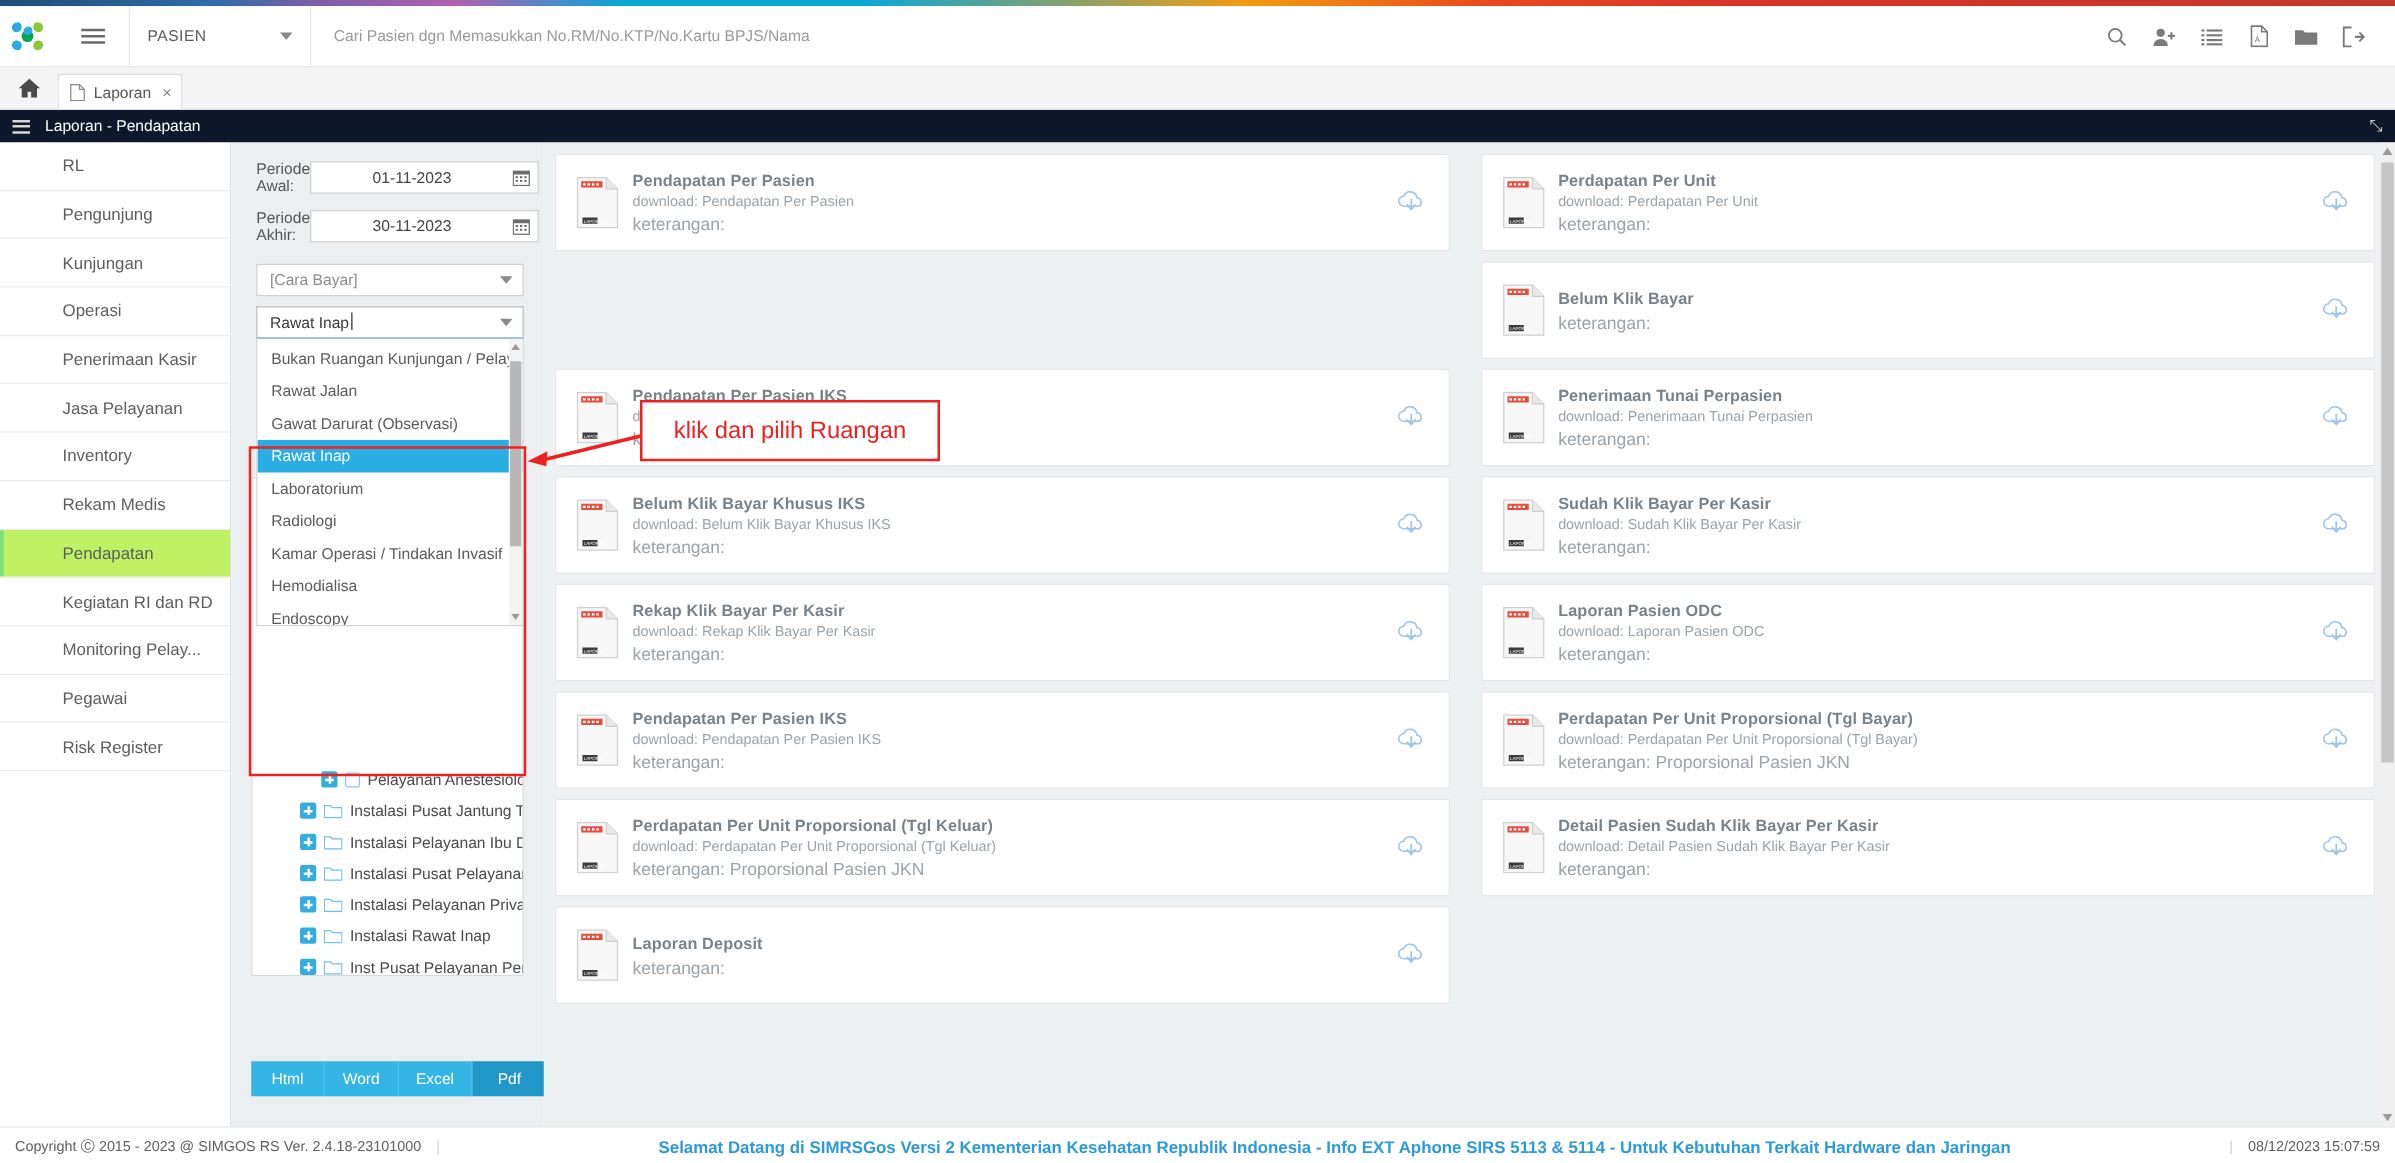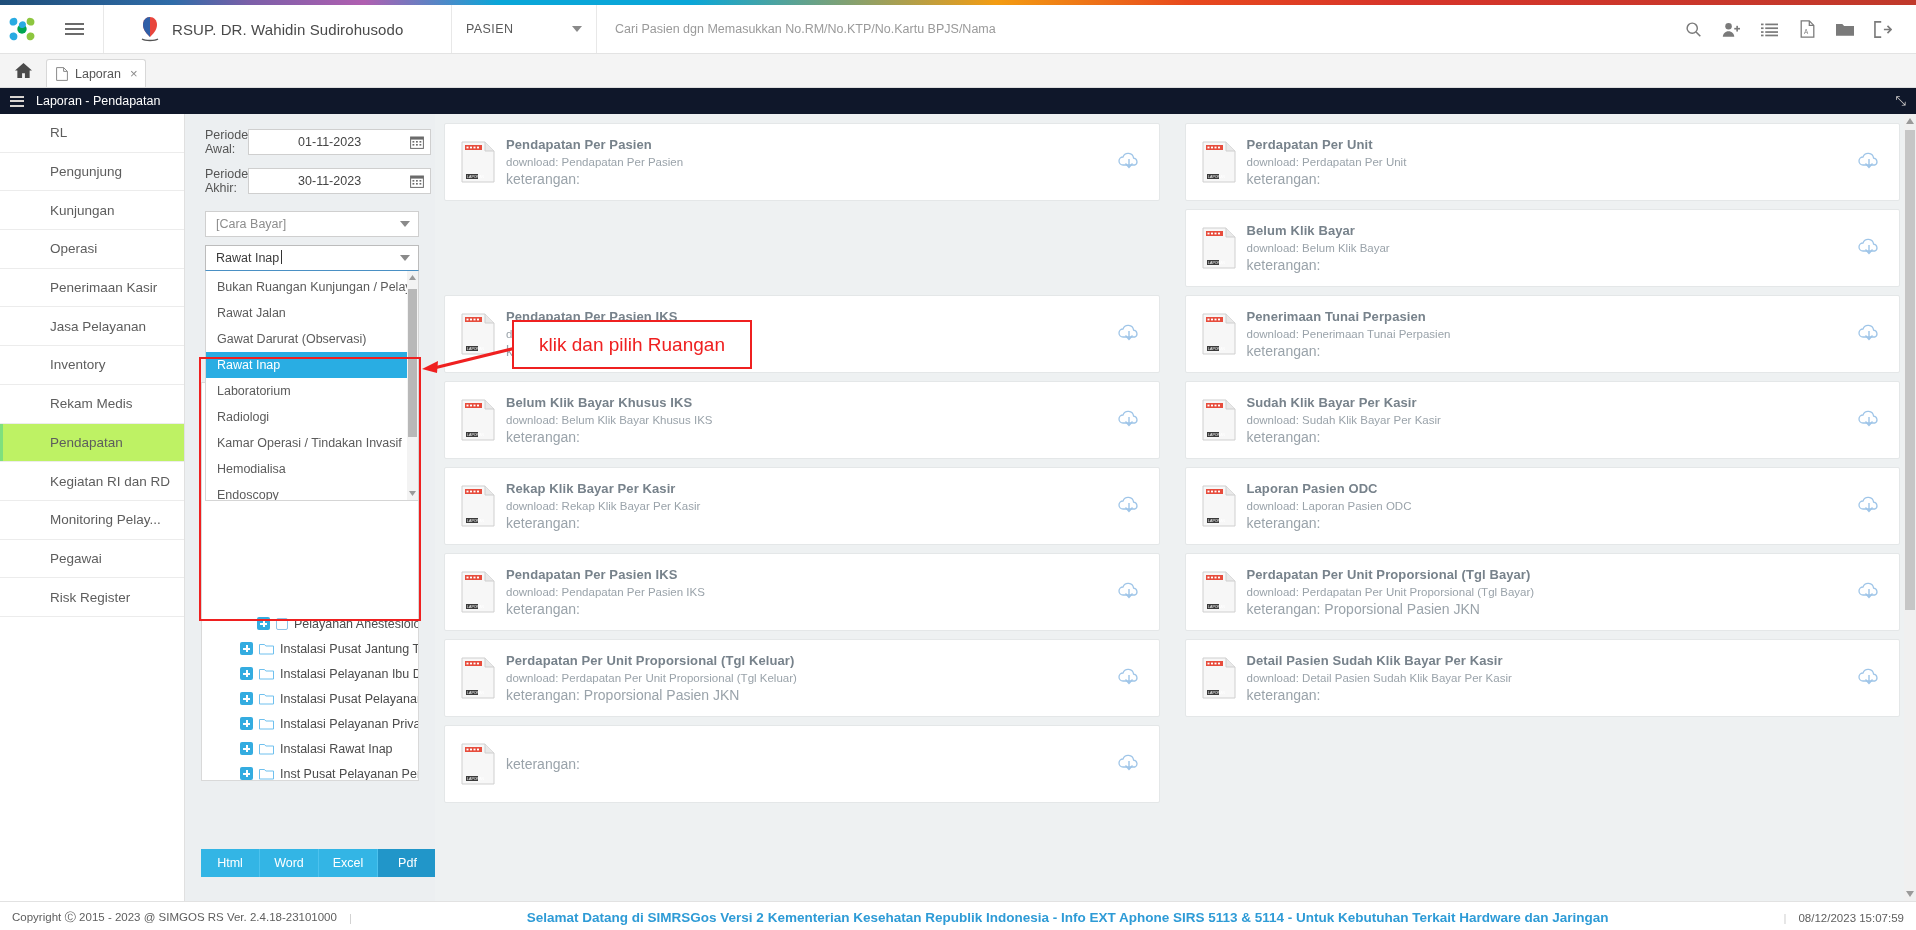--- a/index.html
+++ b/index.html
@@ -253,28 +253,20 @@
       <circle cx="16" cy="16" r="5" fill="#00a651"></circle>
       <path d="M13 10c2-3 6-3 7 0 1 3-2 5-4 5s-4-2-3-5z" fill="#29abe2"></path>
     </svg>
   </div>
   <div class="hamburger-box">
     <div class="hamburger">
       <span></span>
         <span></span>
         <span></span>
     </div>
-  </div>
-  <div class="hosp-box">
-    <svg class="hosp-icon" viewBox="0 0 24 28">
-      <path d="M12 2c-4 0-7 3-7 8 0 5 4 9 7 12 3-3 7-7 7-12 0-5-3-8-7-8z" fill="#e8453c"></path>
-      <path d="M12 2c-4 0-7 3-7 8 0 5 4 9 7 12V2z" fill="#2f5fa8"></path>
-      <path d="M4 24c3 2 13 2 16 0" stroke="#555" stroke-width="1.3" fill="none"></path>
-    </svg>
-    <span class="hosp-name">RSUP. DR. Wahidin Sudirohusodo</span>
   </div>
   <div class="pasien-box">
     <span class="pasien-label">PASIEN</span>
     <span class="caret-down"></span>
   </div>
   <div class="search-wrap">
     <input class="search-input" value="" placeholder="Cari Pasien dgn Memasukkan No.RM/No.KTP/No.Kartu BPJS/Nama" style="">
   </div>
   <div class="header-icons">
     <div class="hicon">
@@ -729,20 +721,21 @@
               <g fill="#fff">
                 <rect x="5.5" y="5.6" width="2" height="1.8"></rect>
                 <rect x="9" y="5.6" width="2" height="1.8"></rect>
                 <rect x="12.5" y="5.6" width="2" height="1.8"></rect>
                 <rect x="16" y="5.6" width="2" height="1.8"></rect>
               </g>
               <rect x="5" y="33" width="12" height="5" fill="#3b3b3b"></rect>
               <text x="6" y="37.2" font-size="3.6" fill="#fff" font-family="Liberation Sans">LAPORAN</text>
           </svg>
           <div class="card-txt">
+            <div class="card-title">Laporan Deposit</div>
             <div class="card-ket">keterangan:</div>
           </div>
           <svg class="dl-icon" viewBox="0 0 24 24">
               <path d="M6 15a4 4 0 010-8 5.5 5.5 0 0110.6 1.2A3.6 3.6 0 0118 15z" fill="none" stroke="#9fc5e8" stroke-width="1.3"></path>
               <path d="M12 9v8M8.5 13.5L12 17.5l3.5-4" fill="none" stroke="#9fc5e8" stroke-width="1.4"></path>
             </svg>
         </div>
       </div>
 
       <div class="col">
@@ -781,21 +774,20 @@
                 <rect x="5.5" y="5.6" width="2" height="1.8"></rect>
                 <rect x="9" y="5.6" width="2" height="1.8"></rect>
                 <rect x="12.5" y="5.6" width="2" height="1.8"></rect>
                 <rect x="16" y="5.6" width="2" height="1.8"></rect>
               </g>
               <rect x="5" y="33" width="12" height="5" fill="#3b3b3b"></rect>
               <text x="6" y="37.2" font-size="3.6" fill="#fff" font-family="Liberation Sans">LAPORAN</text>
           </svg>
           <div class="card-txt">
             <div class="card-title">Belum Klik Bayar</div>
-            <div class="card-sub">download: Belum Klik Bayar</div>
             <div class="card-ket">keterangan:</div>
           </div>
           <svg class="dl-icon" viewBox="0 0 24 24">
               <path d="M6 15a4 4 0 010-8 5.5 5.5 0 0110.6 1.2A3.6 3.6 0 0118 15z" fill="none" stroke="#9fc5e8" stroke-width="1.3"></path>
               <path d="M12 9v8M8.5 13.5L12 17.5l3.5-4" fill="none" stroke="#9fc5e8" stroke-width="1.4"></path>
             </svg>
         </div>
 
         <div class="card">
           <svg class="card-doc" viewBox="0 0 34 42">

